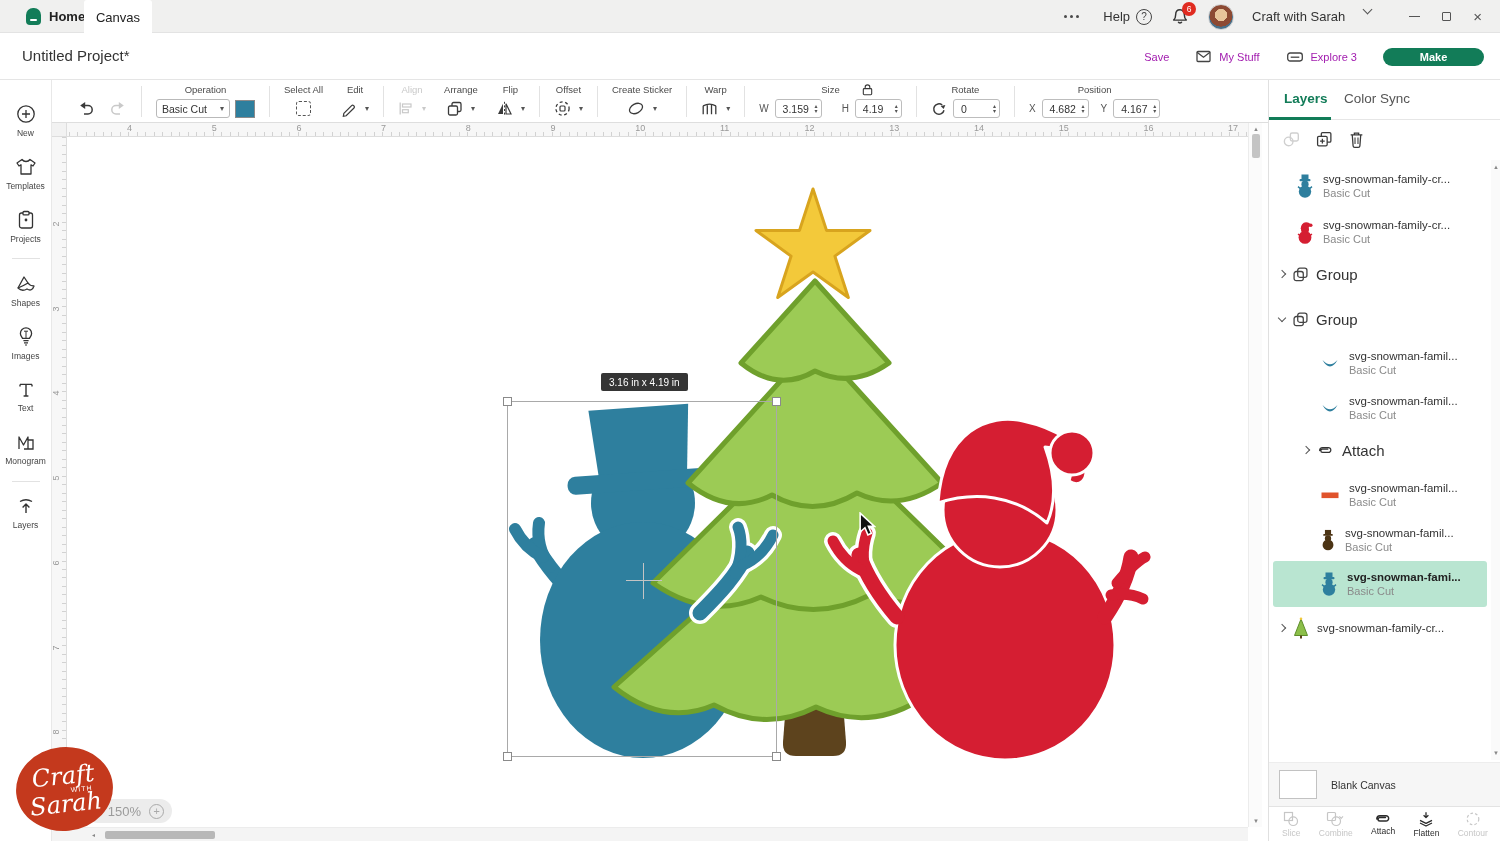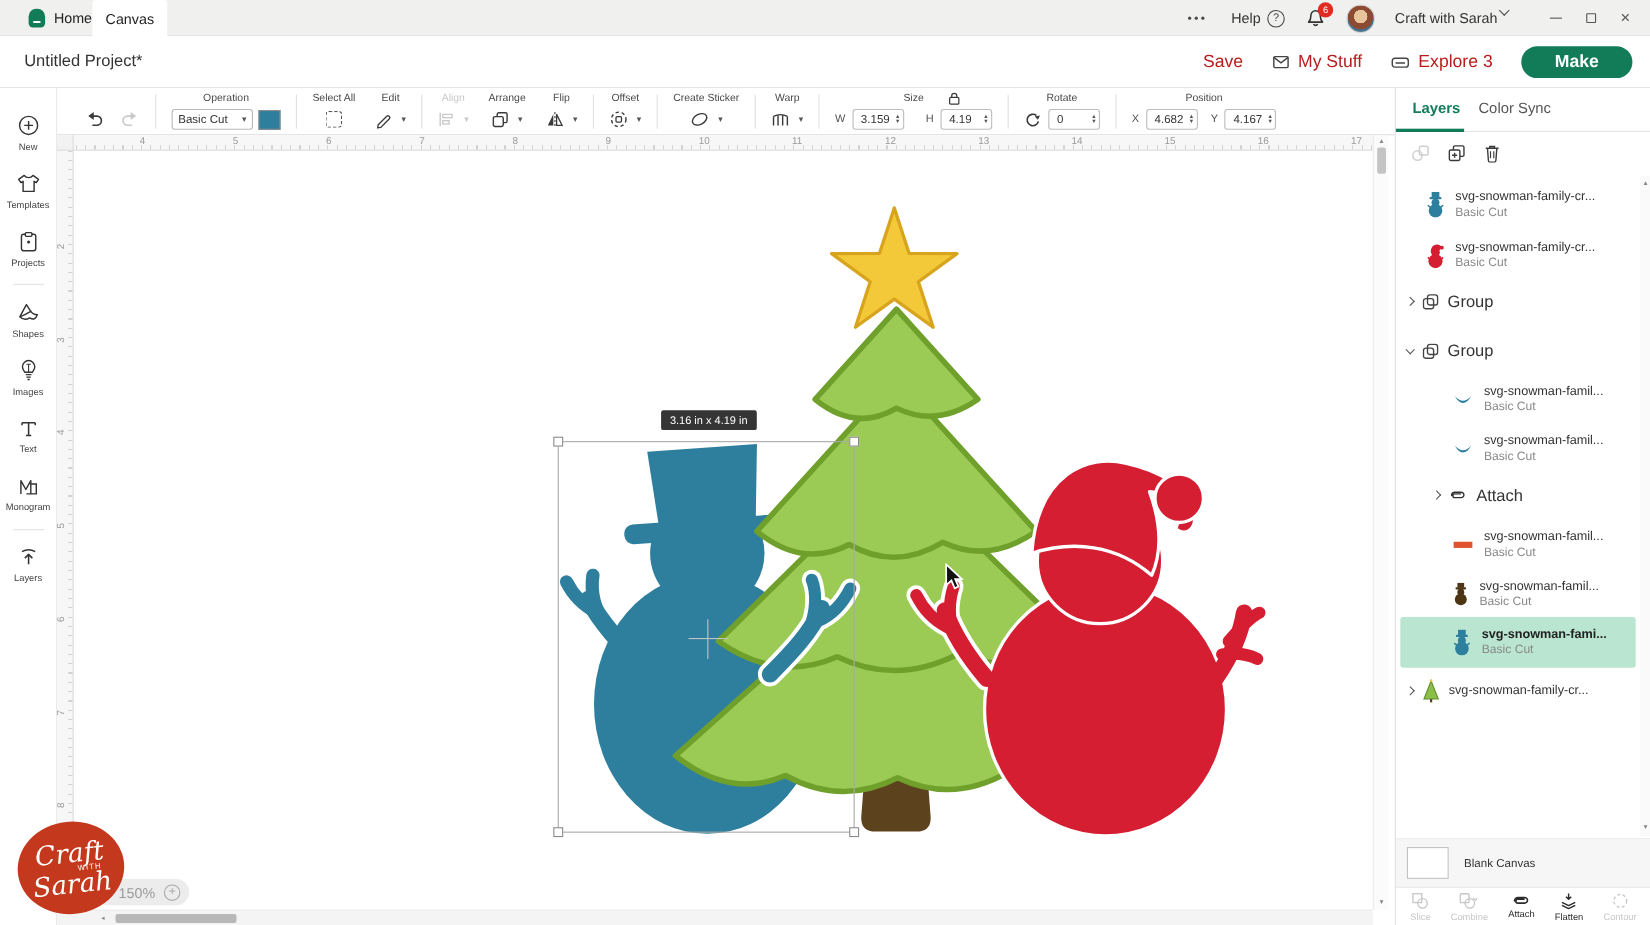--- a/index.html
+++ b/index.html
@@ -4,43 +4,43 @@
 <style>
   *{box-sizing:border-box;margin:0;padding:0;font-family:"Liberation Sans","DejaVu Sans",sans-serif;-webkit-font-smoothing:antialiased}
   html,body{width:1500px;height:841px;overflow:hidden;background:#fff}
   .app{position:relative;width:1500px;height:841px;background:#fff;overflow:hidden}
 
   
   .topbar{position:absolute;left:0;top:0;width:1500px;height:33px;background:#f0f0ef;border-bottom:1px solid #e3e3e3}
   .tab-home{position:absolute;left:16px;top:0;height:33px;display:flex;align-items:center;gap:8px;padding:0 10px;cursor:pointer}
   .cricut-glyph{width:15px;height:17px;background:var(--c-brand-green,#127c58);border-radius:7px 7px 4px 4px;position:relative}
   .cricut-glyph::after{content:"";position:absolute;left:4px;bottom:4px;width:7px;height:2px;background:#fff;border-radius:1px}
-  .tab-home span{font-size:13px;color:#222;font-weight:400}
+  .tab-home span{font-size:13px;color:#222;font-weight:700}
   .tab-canvas{position:absolute;left:84px;top:0;width:68px;height:34px;background:#fff;display:flex;align-items:center;justify-content:center;font-size:13px;color:#222;border-radius:3px 3px 0 0}
   .top-right{position:absolute;right:0;top:0;height:33px;display:flex;align-items:center;gap:18px;padding-right:14px}
   .dots{display:flex;gap:3px;margin-right:6px}
   .dots i{width:3px;height:3px;border-radius:50%;background:#4a4a4a}
   .help{display:flex;align-items:center;gap:6px;font-size:13px;color:#333}
   .qmark{width:16px;height:16px;border:1.3px solid #444;border-radius:50%;font-size:10px;color:#444;display:flex;align-items:center;justify-content:center}
   .bellwrap{position:relative;width:20px;height:20px}
   .badge{position:absolute;right:-6px;top:-5px;min-width:14px;height:14px;border-radius:7px;background:var(--c-notification-red,#e02b20);color:#fff;font-size:8.5px;display:flex;align-items:center;justify-content:center;padding:0 3px}
   .avatar{width:26px;height:26px;border-radius:50%;background:radial-gradient(circle at 50% 42%,#e8c49a 0 33%,#8d4a33 34% 62%,#49708a 63%);border:1px solid #d5d5d5}
-  .acct{display:flex;align-items:flex-start;gap:3px;font-size:13px;color:#333}
+  .acct{display:flex;align-items:flex-start;gap:19px;font-size:13px;color:#333}
   .chev{display:inline-block;width:7px;height:7px;border-right:1.5px solid #555;border-bottom:1.5px solid #555;transform:rotate(45deg);margin-top:-3px}
   .winbtns{display:flex;align-items:center;gap:22px;margin-left:20px;padding-right:4px}
   .win-min{width:11px;height:1.5px;background:#555}
   .win-max{width:9px;height:9px;border:1.3px solid #555;border-radius:1px}
   .win-close{font-size:15px;color:#555;line-height:1}
 
   
   .header{position:absolute;left:0;top:33px;width:1500px;height:47px;background:#fff;border-bottom:1px solid #e5e5e5}
   .proj-title{position:absolute;left:22px;top:14px;font-size:15px;font-weight:400;color:#333}
   .hdr-right{position:absolute;right:16px;top:0;height:47px;display:flex;align-items:center;gap:26px}
-  .hdr-link{display:flex;align-items:center;gap:7px;font-size:16px;color:#b91c1c;cursor:pointer}
-  .make-btn{width:101px;height:29px;border-radius:15px;background:var(--c-brand-green,#127c58);color:#fff;font-size:16px;font-weight:700;display:flex;align-items:center;justify-content:center;border:none;cursor:pointer}
+  .hdr-link{display:flex;align-items:center;gap:7px;font-size:11px;color:#a21caf;cursor:pointer}
+  .make-btn{width:101px;height:18px;border-radius:15px;background:var(--c-brand-green,#127c58);color:#fff;font-size:11px;font-weight:700;display:flex;align-items:center;justify-content:center;border:none;cursor:pointer}
 
   
   .toolbar{position:absolute;left:52px;top:80px;width:1216px;height:43px;background:#fff;border-bottom:1px solid #dedede;display:flex;align-items:stretch;padding:4px 0 3px 16px}
   .tgroup{display:flex;flex-direction:column;align-items:center;justify-content:flex-start;margin:0 9px;position:relative}
   .tgroup.left{align-items:center}
   .tlabel{font-size:9.5px;color:#4a4a4a;margin-bottom:3px;white-space:nowrap}
   .tctrl{display:flex;align-items:center;gap:6px;height:21px}
   .tdiv{width:1px;background:#e2e2e2;margin:2px 5px}
   .icoff{color:#c9c9c9}
   .icon{color:#3a3a3a;display:inline-flex}

